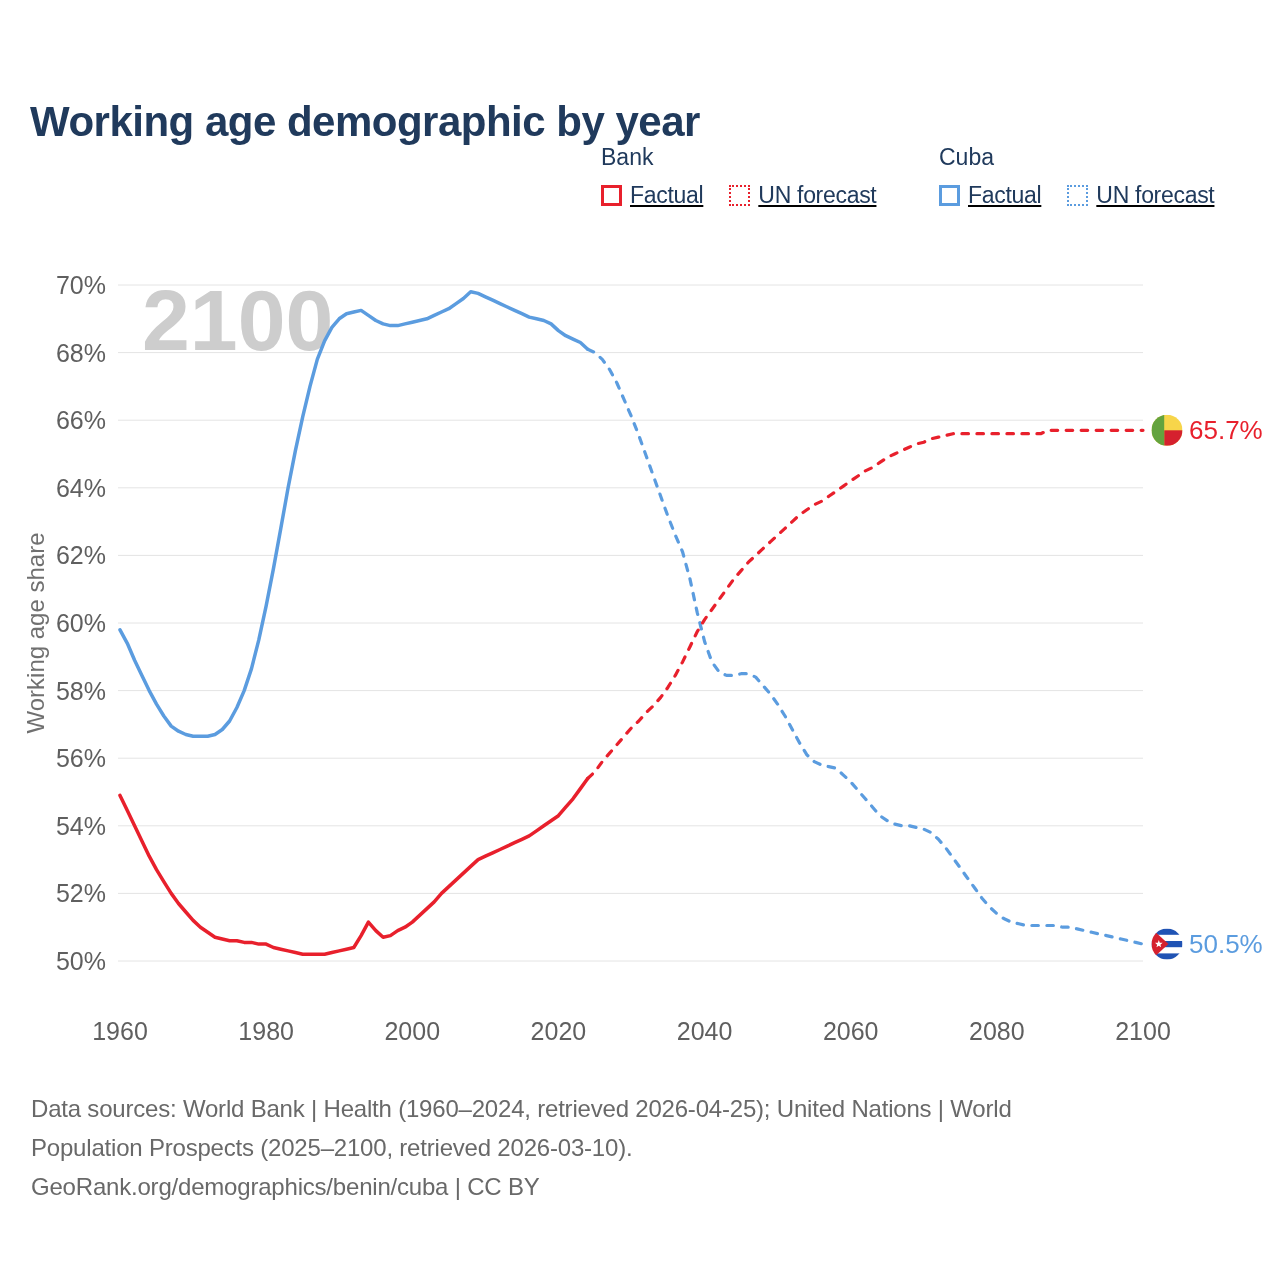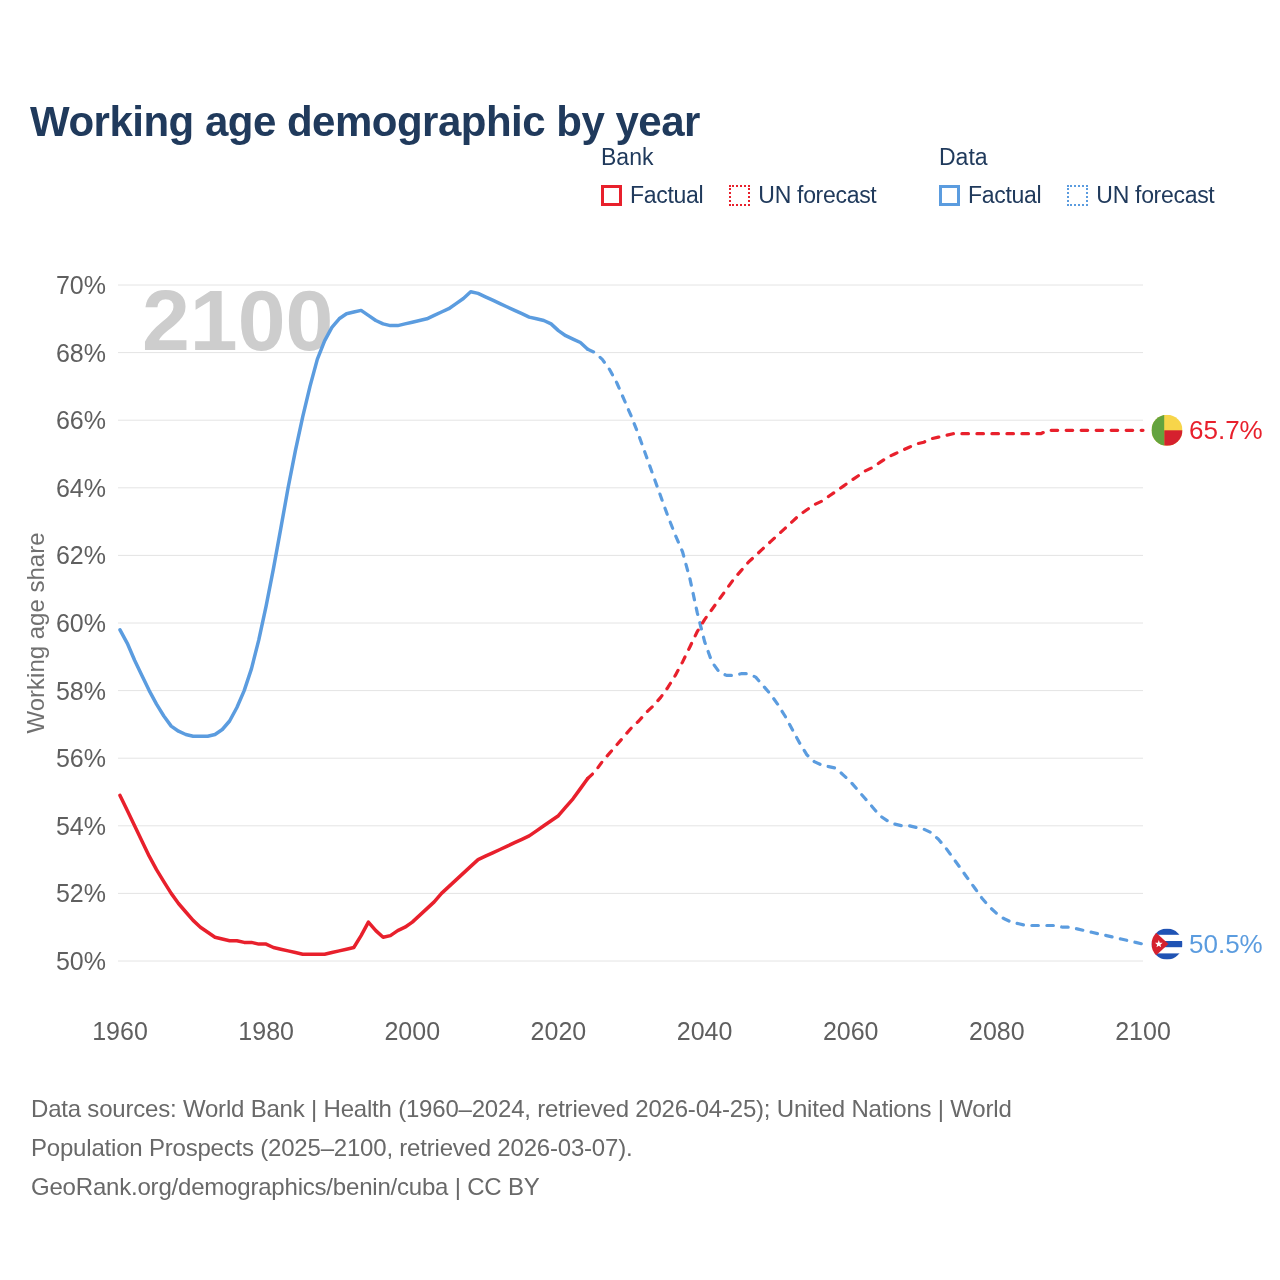--- a/index.html
+++ b/index.html
@@ -2,21 +2,21 @@
 <html><head>
 <meta charset="utf-8">
 <style>
   html,body{margin:0;padding:0;background:#ffffff;}
   #stage{position:relative;width:1280px;height:1280px;background:#ffffff;overflow:hidden;
          font-family:"Liberation Sans","DejaVu Sans",sans-serif;}
   .title{position:absolute;left:30px;top:70px;font-size:42px;font-weight:700;color:#203a5c;letter-spacing:-0.5px;}
   .legend-group{position:absolute;top:144px;}
   .legend-group .gname{font-size:23px;color:#203a5c;margin-bottom:11px;}
   .legend-items{display:flex;gap:26px;}
-  .legend-item{display:flex;align-items:center;gap:8px;cursor:pointer;}
+  .legend-item{display:flex;align-items:center;gap:8px;cursor:pointer;text-decoration:underline;}
   .legend-item .lbl{font-size:23px;color:#203a5c;letter-spacing:-0.3px;}
   .swatch{width:21px;height:21px;box-sizing:border-box;background:#fff;}
   .swatch.solid-red{border:3px solid #e8202c;}
   .swatch.dotted-red{border:2px dotted #e8202c;}
   .swatch.solid-blue{border:3px solid #5b9cdf;}
   .swatch.dotted-blue{border:2px dotted #5b9cdf;}
   #chart-svg{position:absolute;left:0;top:0;}
   .footer{position:absolute;left:31px;top:1089px;font-size:24px;line-height:39px;color:#696969;letter-spacing:-0.2px;}
 </style>
 </head>
@@ -34,21 +34,21 @@
         <span class="lbl">Factual</span>
       </div>
       <div class="legend-item">
         <span class="swatch dotted-red"></span>
         <span class="lbl">UN forecast</span>
       </div>
     </div>
   </div>
 
   <div class="legend-group" style="left:939px;">
-    <div class="gname">Data</div>
+    <div class="gname">Cuba</div>
     <div class="legend-items">
       <div class="legend-item">
         <span class="swatch solid-blue"></span>
         <span class="lbl">Factual</span>
       </div>
       <div class="legend-item">
         <span class="swatch dotted-blue"></span>
         <span class="lbl">UN forecast</span>
       </div>
     </div>
@@ -128,17 +128,17 @@
     <g id="end-layer">
       <use href="#benin-flag" id="benin-flag-use" transform="translate(1167,430.3)"></use>
       <use href="#cuba-flag" id="cuba-flag-use" transform="translate(1167,944.1)"></use>
       <text id="end-label-benin" font-size="26" x="1189" y="439.3" fill="#e8202c">65.7%</text>
       <text id="end-label-cuba" font-size="26" x="1189" y="953.1" fill="#5b9cdf">50.5%</text>
     </g>
   </svg>
 
   <div class="footer">
     <div>Data sources: World Bank | Health (1960–2024, retrieved 2026-04-25); United Nations | World</div>
-    <div>Population Prospects (2025–2100, retrieved 2026-03-07).</div>
+    <div>Population Prospects (2025–2100, retrieved 2026-03-10).</div>
     <div>GeoRank.org/demographics/benin/cuba | CC BY</div>
   </div>
 
 </div>
 
 </body></html>

